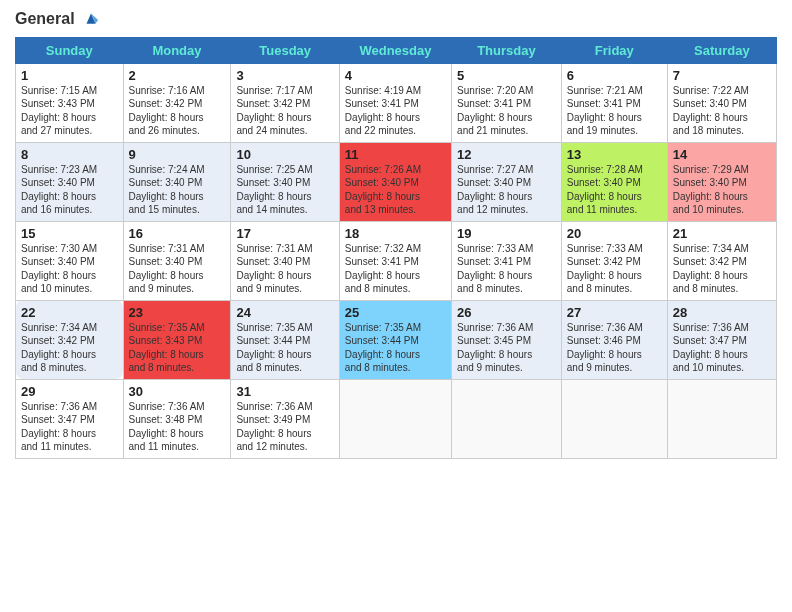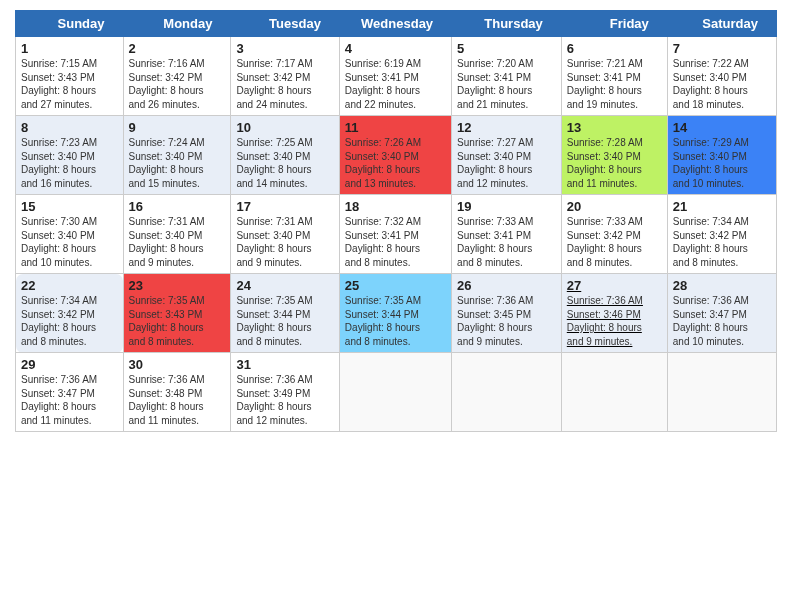--- a/index.html
+++ b/index.html
@@ -42,22 +42,22 @@
       font-size: 15px;
       color: #555;
     }
     .calendar {
       width: 100%;
       border-collapse: collapse;
       font-size: 10.5px;
     }
     .calendar th {
       background-color: #2d6db5;
-      color: #ffffff;
-      text-align: right;
+      color: #5eead4;
+      text-align: center;
       padding: 5px 18px;
       font-size: 13px;
       font-weight: bold;
       border: 1px solid #2d6db5;
     }
     .calendar td {
       vertical-align: top;
       padding: 4px 5px;
       border: 1px solid #ccc;
       width: 113px;
@@ -82,20 +82,38 @@
       font-size: 10px;
     }
     .empty-cell {
       background: #f9f9f9 !important;
     }
   </style>
 </head>
 <body>
 
 <div class="page">
+  <div class="header">
+    <div class="logo">
+      <div>
+        <div style="font-size:16px;font-weight:bold;color:#333;line-height:1.1;">
+          <span style="color:#333;">General</span>
+          <svg class="logo-icon" viewBox="0 0 30 28" style="display:inline-block;vertical-align:middle;width:20px;height:18px;">
+            <polygon points="8,20 15,4 22,20" fill="#1a5fa8"></polygon>
+            <polygon points="15,4 26,14 22,20" fill="#5ba3e0"></polygon>
+          </svg>
+        </div>
+        <div style="font-size:16px;font-weight:bold;color:#1a5fa8;line-height:1.1;"></div>
+      </div>
+    </div>
+    <div class="title-block">
+      <div class="main-title"></div>
+      <div class="subtitle"></div>
+    </div>
+  </div>
 
   <table class="calendar">
     <thead>
       <tr>
       <th>Sunday</th>
           <th>Monday</th>
           <th>Tuesday</th>
           <th>Wednesday</th>
           <th>Thursday</th>
           <th>Friday</th>
@@ -120,21 +138,21 @@
           </td>
           <td style="background-color: rgb(255, 255, 255);">
             <span class="day-num">3</span>
             <div class="day-info" style="white-space: pre-line;">Sunrise: 7:17 AM
 Sunset: 3:42 PM
 Daylight: 8 hours
 and 24 minutes.</div>
           </td>
           <td style="background-color: rgb(255, 255, 255);">
             <span class="day-num">4</span>
-            <div class="day-info" style="white-space: pre-line;">Sunrise: 6:19 AM
+            <div class="day-info" style="white-space: pre-line;">Sunrise: 4:19 AM
 Sunset: 3:41 PM
 Daylight: 8 hours
 and 22 minutes.</div>
           </td>
           <td style="background-color: rgb(255, 255, 255);">
             <span class="day-num">5</span>
             <div class="day-info" style="white-space: pre-line;">Sunrise: 7:20 AM
 Sunset: 3:41 PM
 Daylight: 8 hours
 and 21 minutes.</div>
@@ -190,21 +208,21 @@
 Daylight: 8 hours
 and 12 minutes.</div>
           </td>
           <td style="background-color: #bef264;">
             <span class="day-num">13</span>
             <div class="day-info" style="white-space: pre-line;">Sunrise: 7:28 AM
 Sunset: 3:40 PM
 Daylight: 8 hours
 and 11 minutes.</div>
           </td>
-          <td style="background-color: #3b82f6; margin-left: 22px;">
+          <td style="background-color: #fca5a5; margin-left: 22px;">
             <span class="day-num">14</span>
             <div class="day-info" style="white-space: pre-line;">Sunrise: 7:29 AM
 Sunset: 3:40 PM
 Daylight: 8 hours
 and 10 minutes.</div>
           </td>
         </tr>
         <tr>
           <td style="background-color: rgb(255, 255, 255);">
             <span class="day-num">15</span>
@@ -285,21 +303,21 @@
 Daylight: 8 hours
 and 8 minutes.</div>
           </td>
           <td style="background-color: rgb(232, 238, 247);">
             <span class="day-num">26</span>
             <div class="day-info" style="white-space: pre-line;">Sunrise: 7:36 AM
 Sunset: 3:45 PM
 Daylight: 8 hours
 and 9 minutes.</div>
           </td>
-          <td style="background-color: rgb(232, 238, 247); text-decoration: underline;">
+          <td style="background-color: rgb(232, 238, 247);">
             <span class="day-num">27</span>
             <div class="day-info" style="white-space: pre-line;">Sunrise: 7:36 AM
 Sunset: 3:46 PM
 Daylight: 8 hours
 and 9 minutes.</div>
           </td>
           <td style="background-color: rgb(232, 238, 247);">
             <span class="day-num">28</span>
             <div class="day-info" style="white-space: pre-line;">Sunrise: 7:36 AM
 Sunset: 3:47 PM

